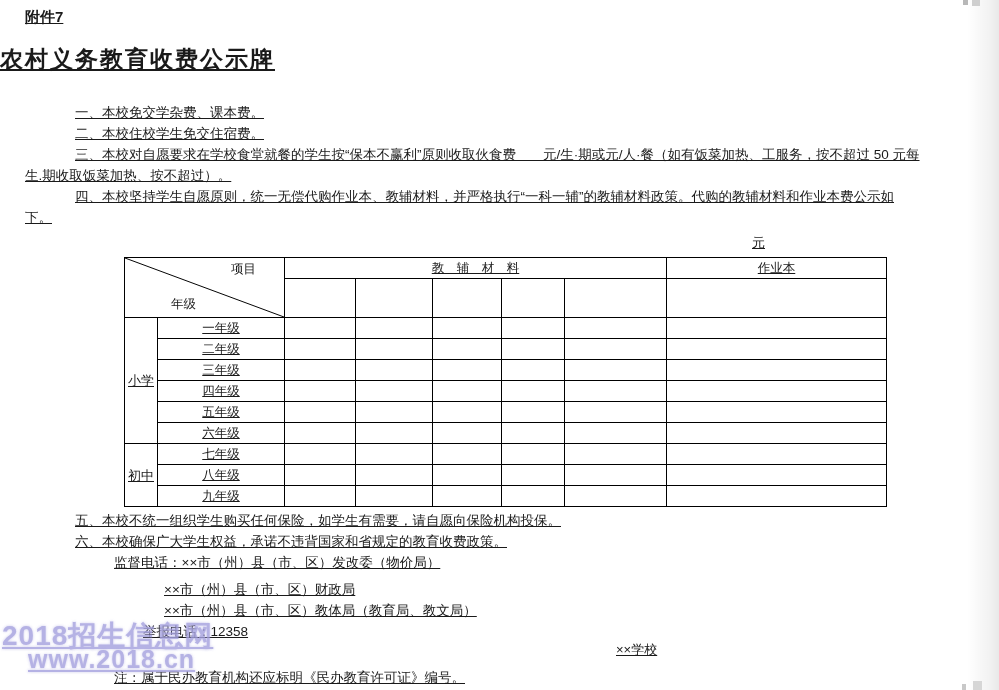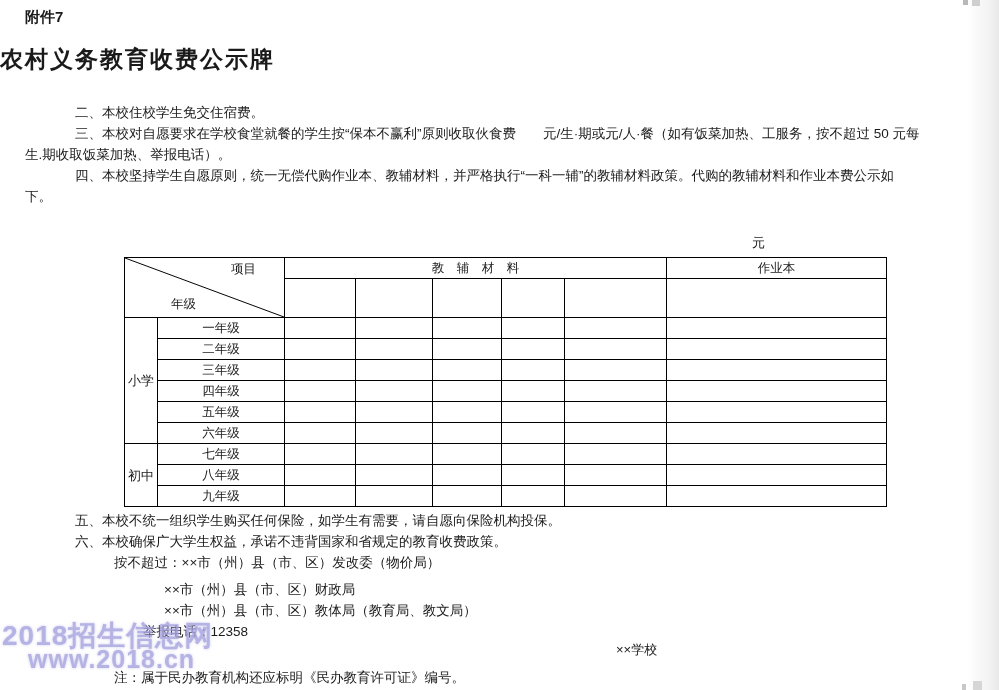--- a/index.html
+++ b/index.html
@@ -4,21 +4,21 @@
 <style>
   html,body{margin:0;padding:0;background:#fff;}
   .page{
     position:relative;
     width:999px;height:690px;
     background:#ffffff;
     overflow:hidden;
     font-family:"Liberation Sans","DejaVu Sans",sans-serif;
     color:#1a1a1a;
   }
-  .abs{position:absolute;white-space:nowrap;}
+  .abs{position:absolute;white-space:nowrap;text-decoration:underline;}
   .attachment{left:25px;top:8px;font-size:15px;font-weight:bold;}
   .title{left:0;right:40px;top:44px;text-align:left;font-size:23px;font-weight:bold;letter-spacing:2px;margin:0;}
   .para-block{left:25px;top:102px;font-size:13.5px;}
   .para-line{height:21px;line-height:21px;white-space:nowrap;}
   .indent{padding-left:50px;}
   .unit{left:752px;top:234px;font-size:13px;}
   .fee-table{
     left:124px;top:257px;
     border-collapse:collapse;table-layout:fixed;
     font-size:12.5px;
@@ -71,23 +71,24 @@
 </head>
 <body>
 
 <div class="page">
 
   <div class="abs attachment">附件7</div>
 
   <h1 class="abs title">农村义务教育收费公示牌</h1>
 
   <div class="abs para-block">
+    <div class="para-line indent">一、本校免交学杂费、课本费。</div>
     <div class="para-line indent">二、本校住校学生免交住宿费。</div>
     <div class="para-line indent">三、本校对自愿要求在学校食堂就餐的学生按“保本不赢利”原则收取伙食费　　元/生·期或元/人·餐（如有饭菜加热、工服务，按不超过 50 元每</div>
-    <div class="para-line">生.期收取饭菜加热、举报电话）。</div>
+    <div class="para-line">生.期收取饭菜加热、按不超过）。</div>
     <div class="para-line indent">四、本校坚持学生自愿原则，统一无偿代购作业本、教辅材料，并严格执行“一科一辅”的教辅材料政策。代购的教辅材料和作业本费公示如</div>
     <div class="para-line">下。</div>
   </div>
 
   <div class="abs unit">元</div>
 
   <table class="abs fee-table">
     <colgroup>
       <col style="width:33px">
         <col style="width:127px">
@@ -201,21 +202,21 @@
           <td></td>
           <td></td>
           <td></td>
         <td></td>
       </tr>
     </tbody>
   </table>
 
   <div class="abs footer-line l5">五、本校不统一组织学生购买任何保险，如学生有需要，请自愿向保险机构投保。</div>
   <div class="abs footer-line l6">六、本校确保广大学生权益，承诺不违背国家和省规定的教育收费政策。</div>
-  <div class="abs footer-line sup1">按不超过：××市（州）县（市、区）发改委（物价局）</div>
+  <div class="abs footer-line sup1">监督电话：××市（州）县（市、区）发改委（物价局）</div>
   <div class="abs footer-line sup3">××市（州）县（市、区）教体局（教育局、教文局）</div>
   <div class="abs footer-line sup2">××市（州）县（市、区）财政局</div>
   <div class="abs footer-line report">举报电话：12358</div>
   <div class="abs signature">××学校</div>
   <div class="abs footer-line note">注：属于民办教育机构还应标明《民办教育许可证》编号。</div>
 
   <div class="abs watermark wm1">2018招生信息网</div>
   <div class="abs watermark wm2">www.2018.cn</div>
 
   <div class="abs edge-shadow"></div>

